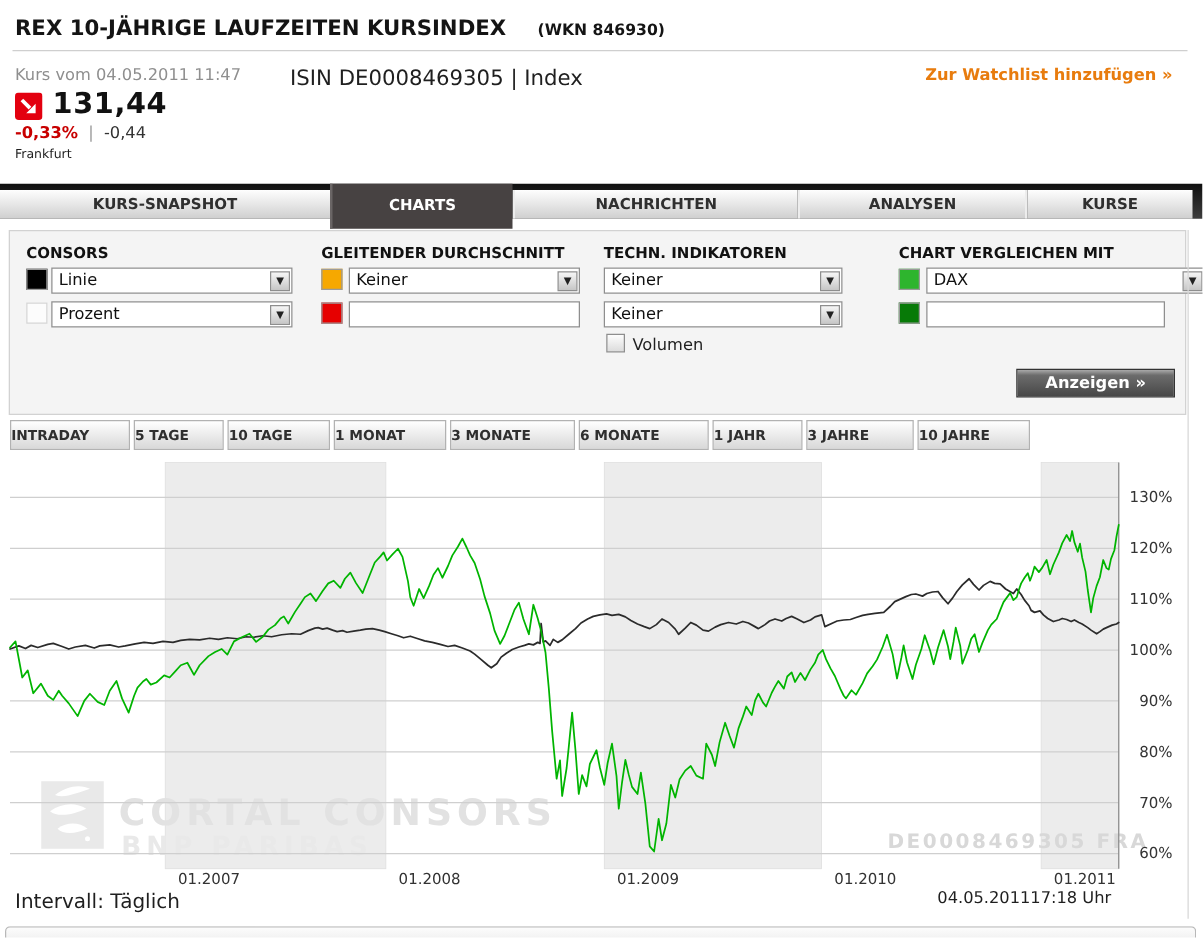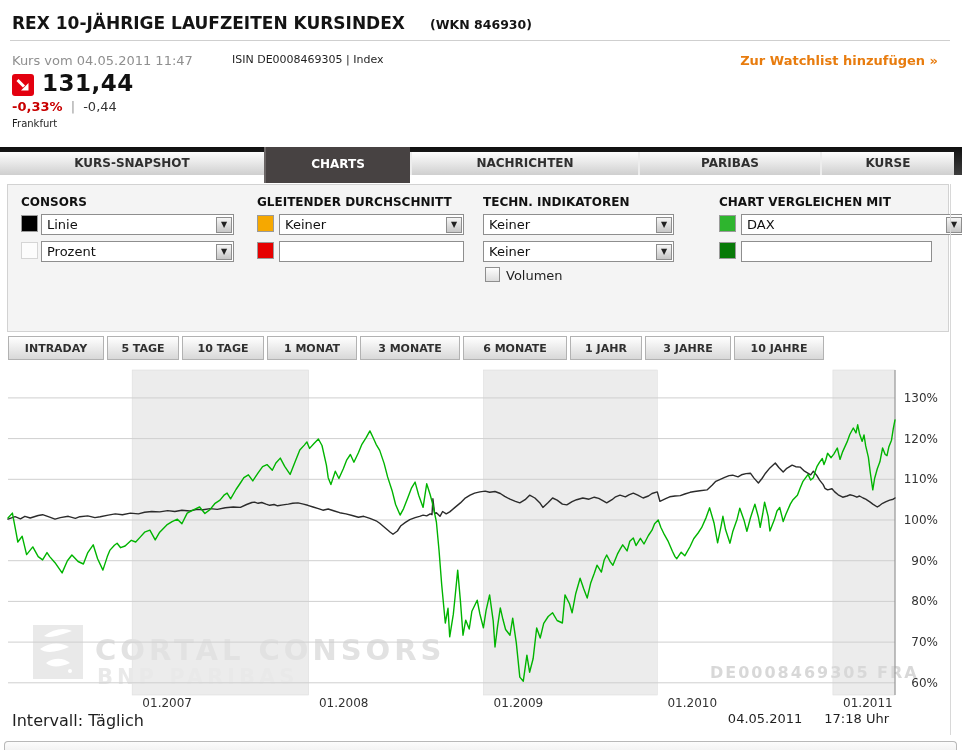--- a/index.html
+++ b/index.html
@@ -6,21 +6,21 @@
   body{width:962px;height:750px;position:relative;overflow:hidden;background:#fff;
        font-family:"DejaVu Sans","Liberation Sans",sans-serif;color:#1f1f1f;}
   .abs{position:absolute}
 
   
   #title-row{left:12px;top:13px;white-space:nowrap}
   #page-title{font-size:17px;font-weight:bold;color:#141414}
   #page-wkn{font-size:12.5px;font-weight:bold;color:#141414;margin-left:20px}
   #hdr-divider{left:10px;top:40px;width:940px;height:1px;background:#cfcfcf}
   #kurs-time{left:12px;top:53px;font-size:13px;color:#8f8f8f}
-  #isin-line{left:232px;top:53px;font-size:11px;color:#1f1f1f}
+  #isin-line{left:232px;top:53px;font-size:17px;color:#1f1f1f}
   #watchlist-link{top:53px;right:24px;font-size:13px;font-weight:bold;color:#e87c0e;cursor:pointer}
   #price-icon{left:12px;top:74px;width:22px;height:22px}
   #price-value{left:42px;top:70px;font-size:23px;font-weight:bold;color:#111;letter-spacing:.5px}
   #change-row{left:12px;top:99px;font-size:13px;white-space:nowrap}
   .neg{color:#c80000;font-weight:bold}
   .sep{color:#9a9a9a;margin:0 4px}
   .abschg{color:#333}
   #exchange{left:12px;top:118px;font-size:10px;color:#1f1f1f}
 
   
@@ -41,33 +41,33 @@
              border:1px solid #8e8e8e;box-sizing:border-box;font-size:8px;line-height:14px;text-align:center;color:#222}
   .emptybox{position:absolute;height:21px;background:#fff;border:1px solid #8e8e8e;box-sizing:border-box;cursor:text}
   #vol-row{position:absolute;font-size:13px;color:#1f1f1f}
   .cb{display:inline-block;width:13px;height:13px;border:1px solid #8e8e8e;background:linear-gradient(#fdfdfd,#dcdcdc);vertical-align:-2px;margin-right:6px;cursor:pointer}
   #anzeigen-btn{position:absolute;left:805px;top:110px;width:127px;height:23px;line-height:21px;text-align:center;
                 background:linear-gradient(#a9a9a9 0%,#6c6c6c 20%,#474747 100%);border:1px solid #333;box-sizing:border-box;
                 color:#fff;font-size:13px;font-weight:bold;cursor:pointer}
 
   
   #ptabs{left:8px;top:336px;height:30px;display:flex}
-  .ptab{height:24px;line-height:24px;text-align:center;font-size:11px;font-weight:bold;color:#2f2f2f;
+  .ptab{height:24px;line-height:24px;font-size:11px;font-weight:bold;color:#2f2f2f;
         background:linear-gradient(#ffffff,#d8d8d8);border:1px solid #b2b2b2;box-sizing:border-box;margin-right:3px;cursor:pointer}
   .ptab.active{height:30px;margin-top:-3px;line-height:30px;background:#fff;border-color:#a5a5a5;border-bottom:none;color:#000;font-size:12px}
   .p0{width:96px}.p1{width:72px}.p2{width:82px}.p3{width:90px}.p4{width:100px}
   .p5{width:104px}.p6{width:72px}.p7{width:86px}.p8{width:102px}.p9{width:90px}
 
   
   #chart{left:0;top:368px;width:962px;height:345px}
   #chart svg{position:absolute;left:0;top:0}
 
   
   #footer-left{left:12px;top:711px;font-size:16px;color:#1f1f1f}
-  #footer-right{top:711px;right:73px;font-size:13px;color:#1f1f1f;display:flex;gap:22px}
+  #footer-right{top:711px;right:73px;font-size:13px;color:#1f1f1f;display:flex;}
   #right-border{left:950px;top:184px;width:1px;height:551px;background:#d8d8d8}
   #bottom-strip{left:4px;top:741px;width:953px;height:14px;border:1px solid #b8b8b8;border-bottom:none;
                 border-radius:4px 4px 0 0;background:linear-gradient(#fcfcfc,#ededed);box-sizing:border-box}
 </style>
 </head>
 <body>
 
 <div class="abs" id="title-row">
   <span id="page-title">REX 10-JÄHRIGE LAUFZEITEN KURSINDEX</span>
   <span id="page-wkn">(WKN 846930)</span>
@@ -88,21 +88,21 @@
   <span class="neg">-0,33%</span>
   <span class="sep">|</span>
   <span class="abschg">-0,44</span>
 </div>
 <div class="abs" id="exchange">Frankfurt</div>
 
 <div class="abs" id="maintabs">
   <div class="mtab w0">KURS-SNAPSHOT</div>
   <div class="mtab w1 active">CHARTS</div>
   <div class="mtab w2">NACHRICHTEN</div>
-  <div class="mtab w3">PARIBAS</div>
+  <div class="mtab w3">ANALYSEN</div>
   <div class="mtab w4">KURSE</div>
 </div>
 
 <div class="abs" id="panel">
   <div class="col-label" style="left:13px;top:10px">CONSORS</div>
   <div class="col-label" style="left:249px;top:10px">GLEITENDER DURCHSCHNITT</div>
   <div class="col-label" style="left:475px;top:10px">TECHN. INDIKATOREN</div>
   <div class="col-label" style="left:711px;top:10px">CHART VERGLEICHEN MIT</div>
 
   <div class="swatch" style="left:13px;top:30px;background:#000"></div>
@@ -137,20 +137,21 @@
   </div>
 
   <div class="swatch" style="left:711px;top:30px;background:#2eb52e"></div>
   <div class="sel" style="left:733px;top:29px;width:223px">
     <span class="sel-text">DAX</span>
     <span class="sel-arrow">▼</span>
   </div>
   <div class="swatch" style="left:711px;top:57px;background:#077a07"></div>
   <div class="emptybox" style="left:733px;top:56px;width:191px"></div>
 
+  <div id="anzeigen-btn">Anzeigen »</div>
 </div>
 
 <div class="abs" id="ptabs">
   <div class="ptab p0">INTRADAY</div>
   <div class="ptab p1">5 TAGE</div>
   <div class="ptab p2">10 TAGE</div>
   <div class="ptab p3">1 MONAT</div>
   <div class="ptab p4">3 MONATE</div>
   <div class="ptab p5">6 MONATE</div>
   <div class="ptab p6">1 JAHR</div>

